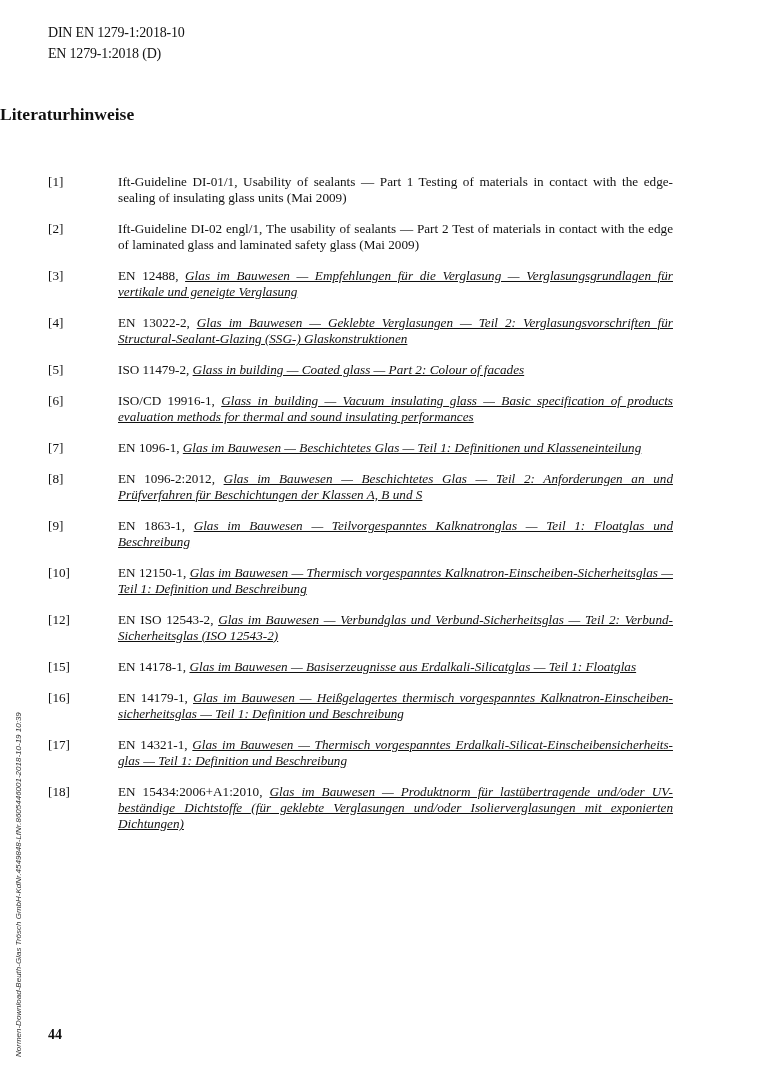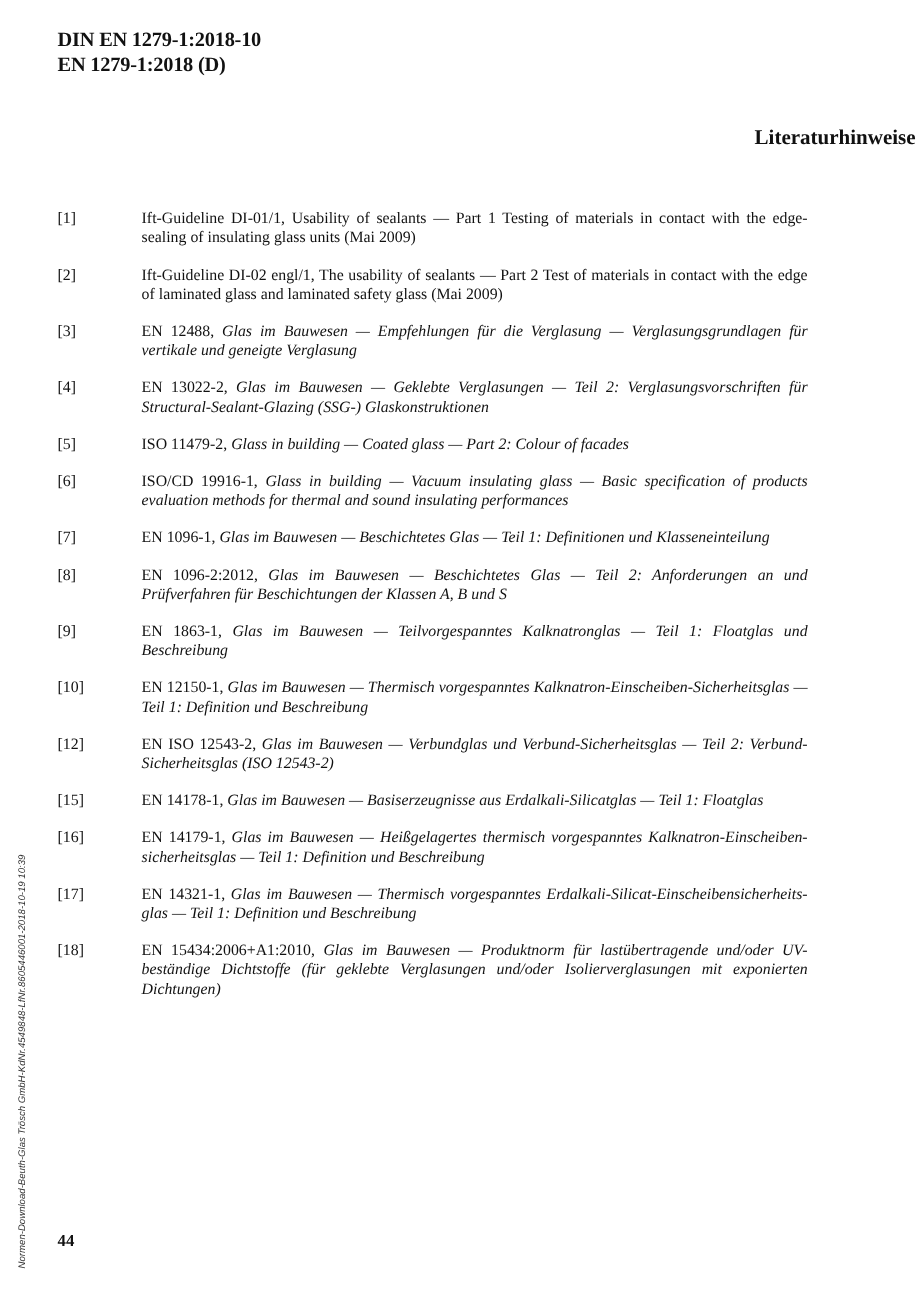--- a/index.html
+++ b/index.html
@@ -1,26 +1,26 @@
 <!DOCTYPE html>
 <html><head>
 <meta charset="utf-8">
 <style>
   html, body { margin: 0; padding: 0; background: #ffffff; }
   body {
     width: 763px; height: 1080px; position: relative; overflow: hidden;
     font-family: "Liberation Serif", "DejaVu Serif", serif; color: #111;
   }
-  .header { position: absolute; left: 48px; top: 22px; font-weight: bold; font-size: 17px; line-height: 21px; letter-spacing: -0.2px; }
-  .title { position: absolute; left: 0; width: 763px; top: 104px; text-align: right; font-weight: bold; font-size: 17.5px; }
+  .header { position: absolute; left: 48px; top: 22px; font-weight: normal; font-size: 14px; line-height: 21px; letter-spacing: -0.2px; }
+  .title { position: absolute; left: 0; width: 763px; top: 104px; text-align: left; font-weight: bold; font-size: 17.5px; }
   .refs { position: absolute; left: 48px; top: 174px; width: 625px; }
   .ref { display: flex; font-size: 13.2px; line-height: 16px; margin-bottom: 15px; }
   .ref .num { width: 42px; flex: none; }
   .ref .txt { flex: 1; text-align: justify; margin-left: 28px; }
-  .ref .txt i { font-style: italic; }
+  .ref .txt i { font-style: italic; text-decoration: underline; }
   .side { position: absolute; left: 14px; top: 1057px; transform-origin: 0 0; transform: rotate(-90deg);
     font-family: "Liberation Sans", "DejaVu Sans", sans-serif; font-style: italic; font-size: 8px; color: #333; white-space: nowrap; }
   .pagenum { position: absolute; left: 48px; top: 1027px; font-weight: bold; font-size: 14px; }
 </style>
 </head>
 <body>
 
 <div class="header">
   <div>DIN EN 1279-1:2018-10</div>
   <div>EN 1279-1:2018 (D)</div>

